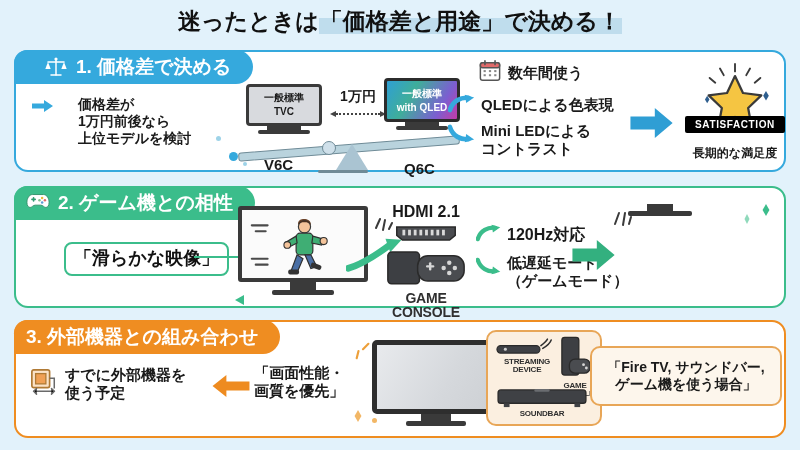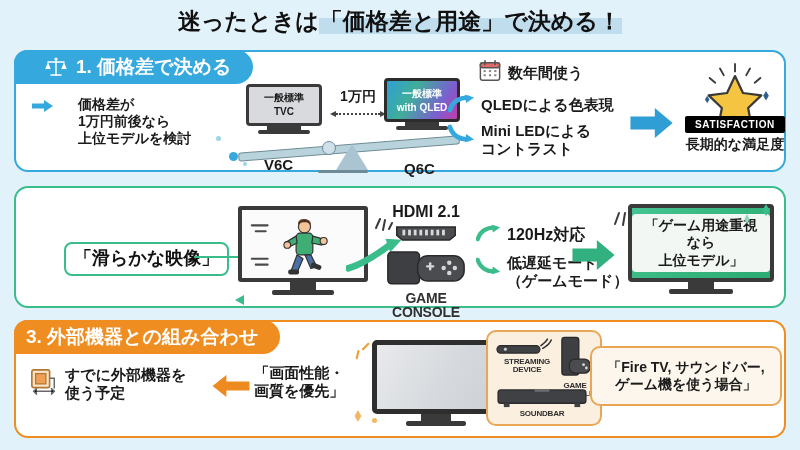--- a/index.html
+++ b/index.html
@@ -254,26 +254,42 @@
               <path d="M8 40 L10.4 36 L12.8 40 L10.4 44 Z" fill="#2f5f8f"></path>
               <path d="M70 36 L73 31 L76 36 L73 41 Z" fill="#2f5f8f"></path>
             </svg>
           </span>
         </div>
         <div style="position:relative; margin-top:-10px;">
           <div class="ribbon" style="display:inline-block; border-radius:2px;">
             <span>SATISFACTION</span>
           </div>
         </div>
-        <div class="jp" style="font-size:14px; margin-top:3px;">長期的な満足度</div>
+        <div class="jp" style="font-size:12px; margin-top:13px;">長期的な満足度</div>
       </div>
     </div>
   </div>
 
   <div class="card card-2">
+    <div class="tab tab-2">
+      <span class="tab-icon">
+        <svg viewBox="0 0 26 20" width="24" height="20">
+          <path d="M7 3 H19 C22.5 3 25 7 25 11.5 C25 15 23.5 17 21.5 17 C19.5 17 18.5 14.5 16 14.5 H10 C7.5 14.5 6.5 17 4.5 17 C2.5 17 1 15 1 11.5 C1 7 3.5 3 7 3 Z" fill="#fff" stroke="#2f8f68" stroke-width="1"></path>
+          <g fill="#2f9b72">
+            <rect x="5.6" y="7.4" width="5.2" height="1.7" rx="0.8"></rect>
+            <rect x="7.35" y="5.65" width="1.7" height="5.2" rx="0.8"></rect>
+          </g>
+          <circle cx="17.5" cy="6.8" r="1.35" fill="#e8b93c"></circle>
+          <circle cx="20.5" cy="9.3" r="1.35" fill="#e06a6a"></circle>
+          <circle cx="17.5" cy="11.5" r="1.35" fill="#5b9bd5"></circle>
+          <circle cx="14.6" cy="9.3" r="1.35" fill="#7fc08f"></circle>
+        </svg>
+      </span>
+      <span>2. ゲーム機との相性</span>
+    </div>
 
     <div class="body">
 
       <div class="callout callout-green" style="position:absolute; left:48px; top:54px; font-size:18px;">
         <span>「滑らかな映像」</span>
       </div>
       <div style="position:absolute; left:178px; top:68px; width:56px; height:2px; background:#3bbd8b;"></div>
       <div style="position:absolute; left:230px; top:64px; width:8px; height:8px; border-radius:50%; background:#3bbd8b;"></div>
 
       <div style="position:absolute; left:222px; top:18px;">
@@ -381,27 +397,20 @@
         </div>
       </div>
 
       <span style="position:absolute; left:556px; top:52px;">
         <svg viewBox="0 0 46 32" width="44" height="30">
           <path d="M0 9 H26 V0 L45 16 L26 32 V23 H0 Z" fill="#33b07f"></path>
         </svg>
       </span>
 
       <div style="position:absolute; left:612px; top:16px;">
-        <div class="tv-frame" style="width:146px; height:78px; border-width:4px; border-radius:4px;
-                    background:linear-gradient(135deg,#46c392 0%,#35b67f 55%,#2da972 100%); position:relative;">
-          <div style="background:#f3f7f3; border-radius:4px; padding:3px 7px; text-align:center; line-height:1.22;">
-            <div class="jp" style="font-size:14px;">「ゲーム用途重視なら</div>
-            <div class="jp" style="font-size:14px;">上位モデル」</div>
-          </div>
-        </div>
         <div class="tv-stand" style="width:26px; height:7px;"></div>
         <div class="tv-stand" style="width:64px; height:5px; border-radius:2px;"></div>
       </div>
 
       <svg style="position:absolute; left:594px; top:16px;" viewBox="0 0 22 24" width="22" height="24">
         <g stroke="#3a3a3a" stroke-width="2" stroke-linecap="round">
           <line x1="5" y1="20" x2="9" y2="9"></line>
             <line x1="13" y1="21" x2="15" y2="9"></line>
             <line x1="19" y1="20" x2="21" y2="13"></line>
         </g>

